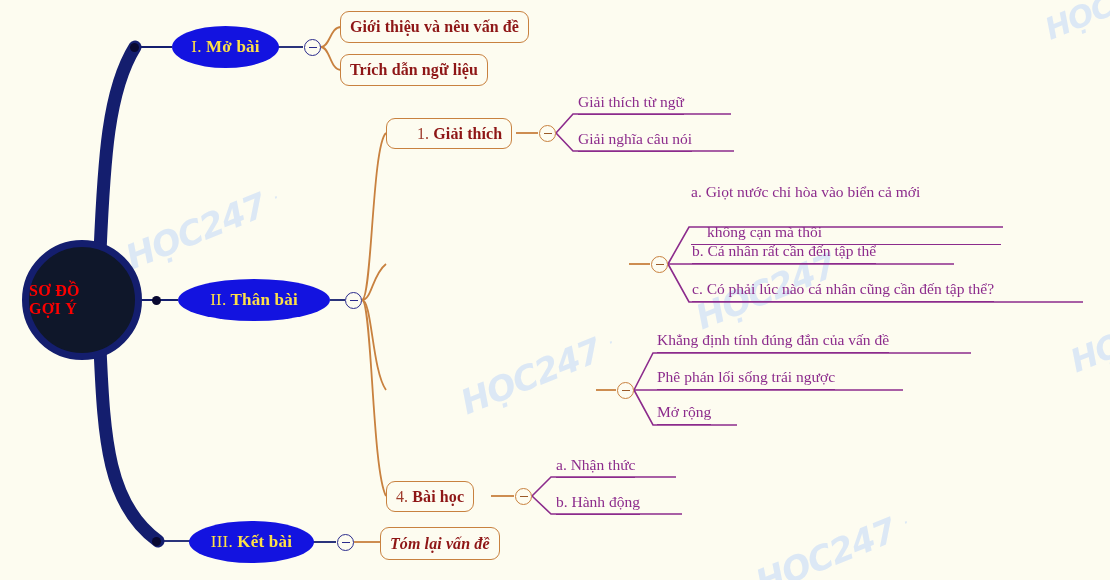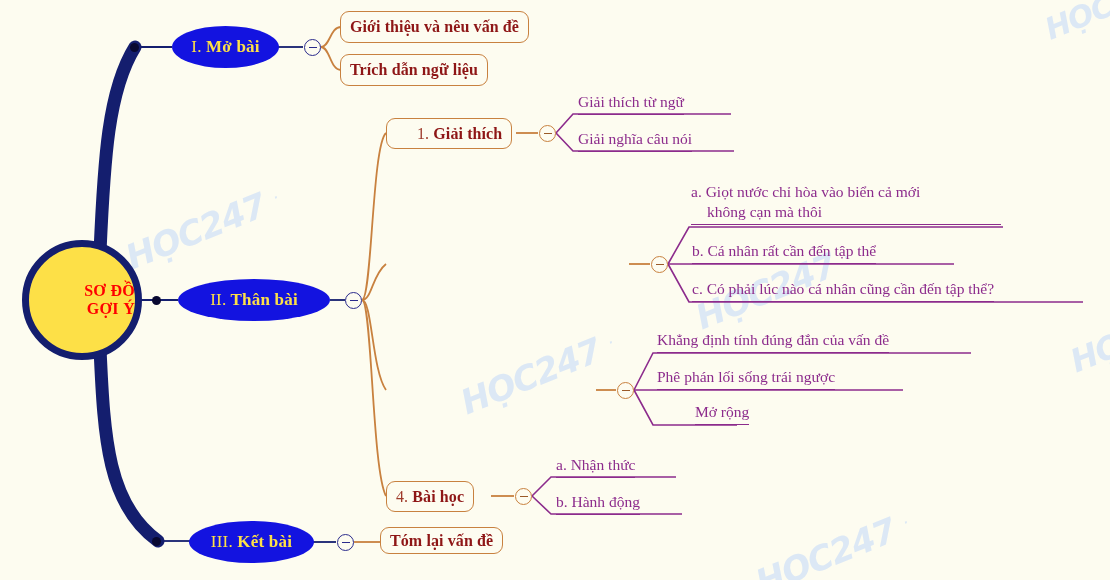--- a/index.html
+++ b/index.html
@@ -42,26 +42,26 @@
   }
 
   
   #root-node {
     position: absolute;
     left: 22px;
     top: 240px;
     width: 120px;
     height: 120px;
     border-radius: 50%;
-    background: #fde047;
+    background: #0f172a;
     border: 7px solid #141e6e;
     box-sizing: border-box;
     display: flex;
     flex-direction: column;
-    align-items: flex-end;
+    align-items: flex-start;
     justify-content: center;
     z-index: 5;
   }
   #root-node .rt {
     color: #fe0000;
     font-weight: 700;
     font-size: 16px;
     line-height: 18px;
     text-align: center;
     letter-spacing: 0.3px;
@@ -116,21 +116,21 @@
     position: absolute;
     color: #8c2b8c;
     font-size: 15.5px;
     line-height: 20px;
     white-space: nowrap;
     z-index: 4;
     padding-bottom: 2px;
     border-bottom: 1.6px solid #8c2b8c;
   }
   .leaf.two-line { white-space: normal; }
-  .leaf .l2 { display: block; padding-left: 16px; }
+  .leaf .l2 { display: block; padding-left: 16px; margin-top: 20px; }
 
   
   .cc {
     position: absolute;
     width: 17px;
     height: 17px;
     border-radius: 50%;
     background: #fdfcf0;
     box-sizing: border-box;
     z-index: 6;
@@ -267,21 +267,21 @@
   <div class="box" style="left:386px; top:118px; height:31px;padding-left:30px;">
     <span><span class="rn">1.</span> <span>Giải thích</span></span>
   </div>
 
 
 
   <div class="box" style="left:386px; top:481px; height:31px;">
     <span><span class="rn">4.</span> <span>Bài học</span></span>
   </div>
 
-  <div class="box" style="left:380px; top:527px; height:27px;">
+  <div class="box" style="left:380px; top:527px; height:33px;font-style:italic;">
     <span>Tóm lại vấn đề</span>
   </div>
 
   <div class="cc orange" style="left:539px; top:125px;">
       <i></i>
     </div>
   <div class="cc orange" style="left:651px; top:256px;">
       <i></i>
     </div>
   <div class="cc orange" style="left:617px; top:382px;">
@@ -308,21 +308,21 @@
   <div class="leaf" style="left:692px; top:279px;">
     <span>c. Có phải lúc nào cá nhân cũng cần đến tập thể?</span>
   </div>
 
   <div class="leaf" style="left:657px; top:330px;">
     <span>Khẳng định tính đúng đắn của vấn đề</span>
   </div>
   <div class="leaf" style="left:657px; top:367px;">
     <span>Phê phán lối sống trái ngược</span>
   </div>
-  <div class="leaf" style="left:695px; top:402px;">
+  <div class="leaf" style="left:657px; top:402px;">
     <span>Mở rộng</span>
   </div>
 
   <div class="leaf" style="left:556px; top:455px;">
     <span>a. Nhận thức</span>
   </div>
   <div class="leaf" style="left:556px; top:492px;">
     <span>b. Hành động</span>
   </div>
 

